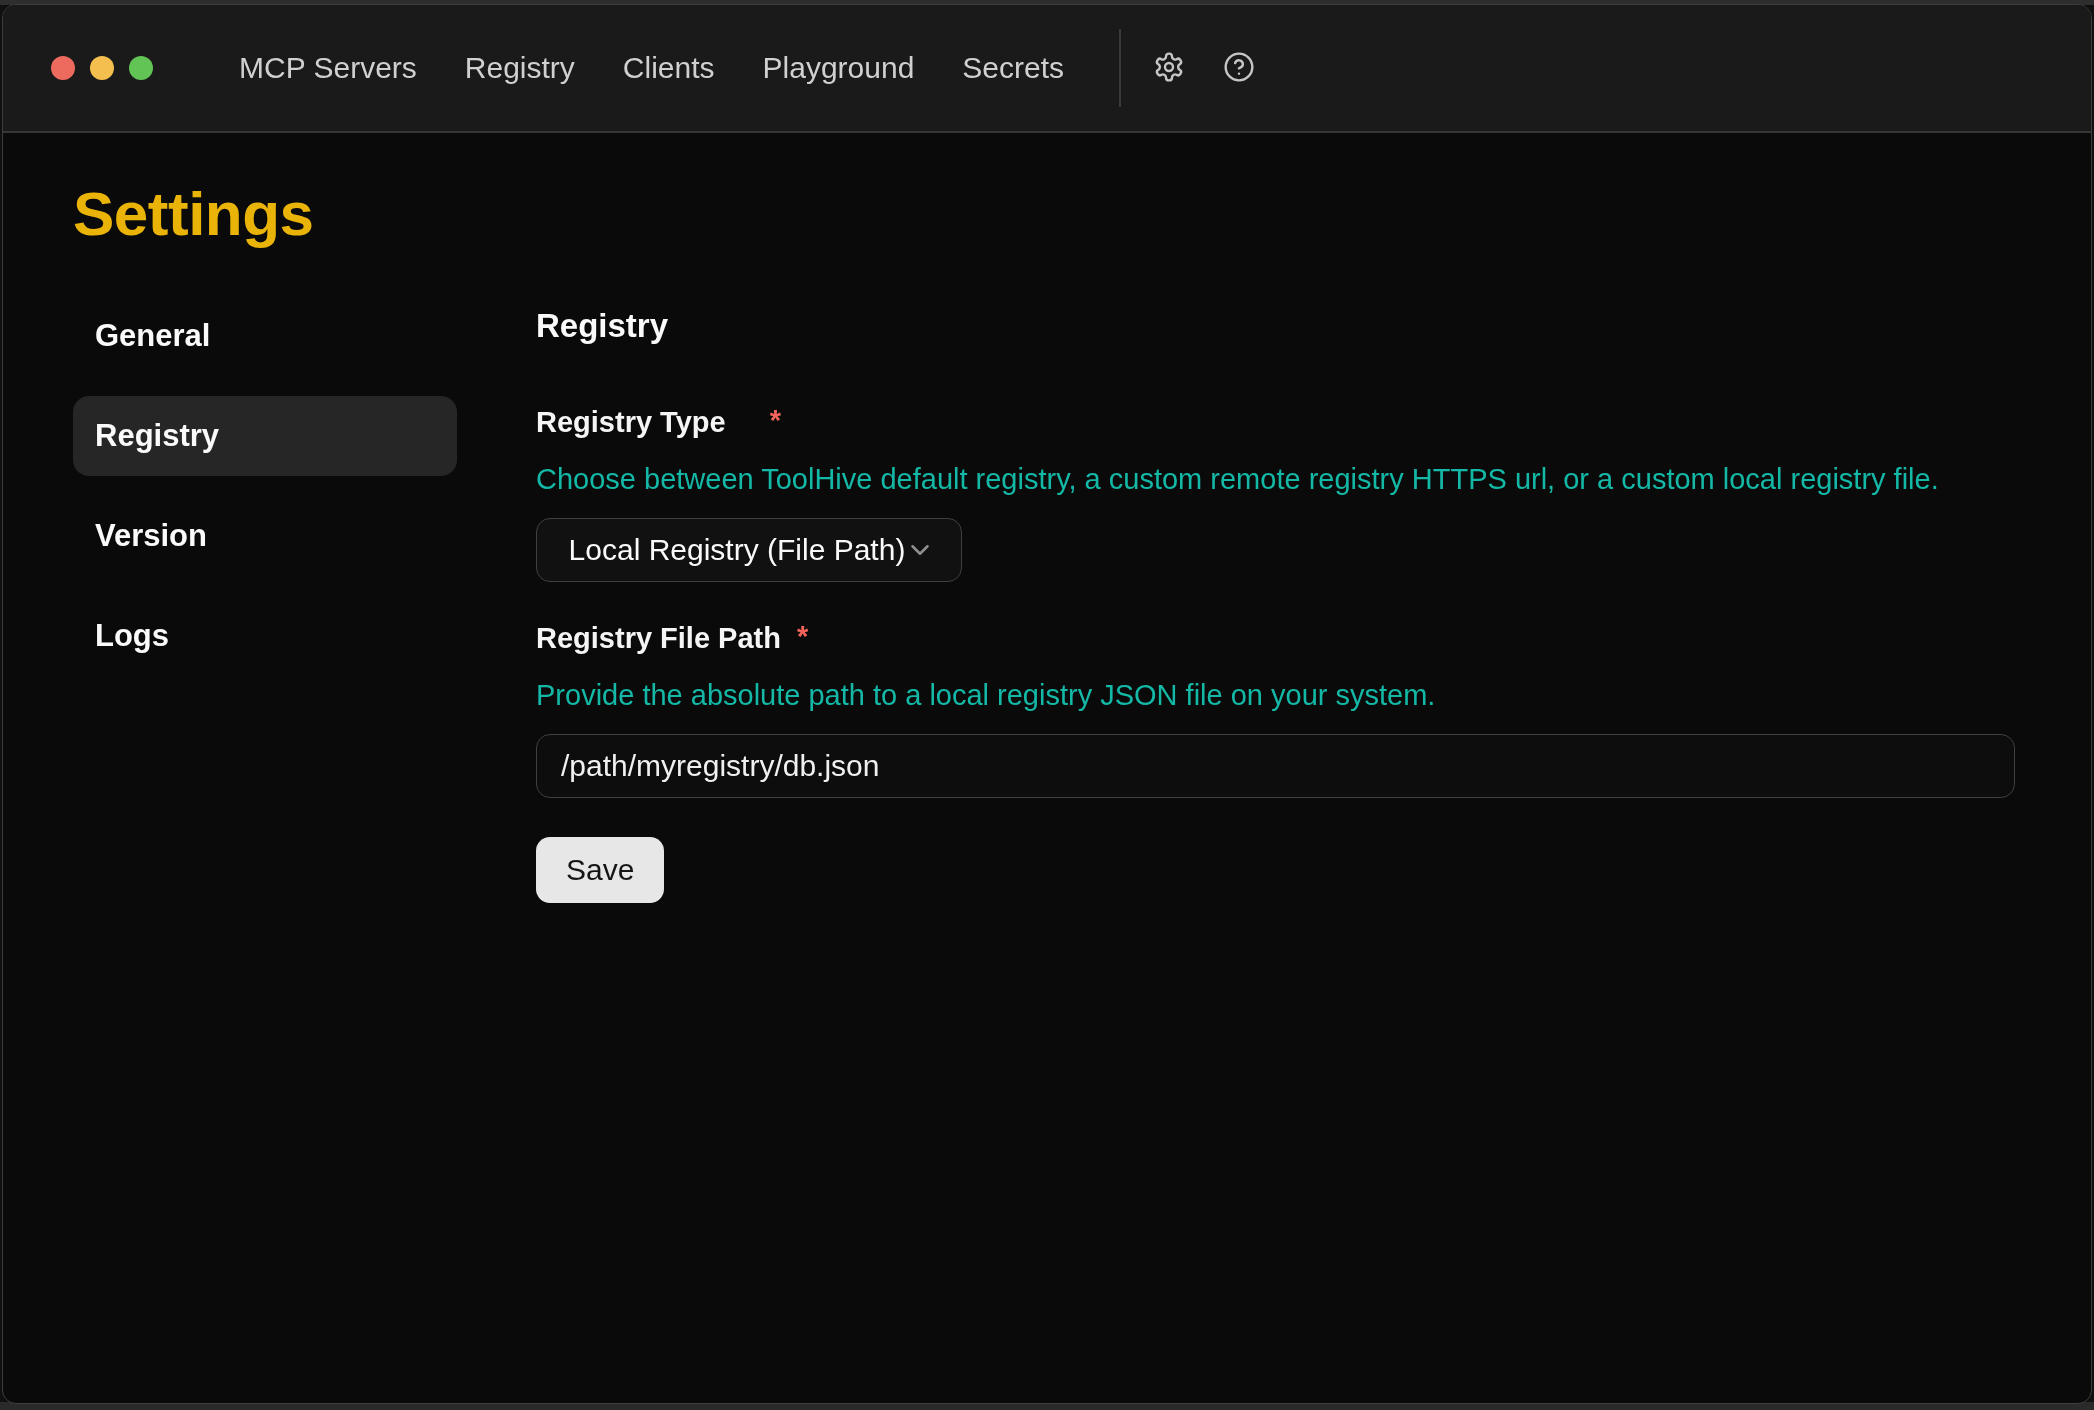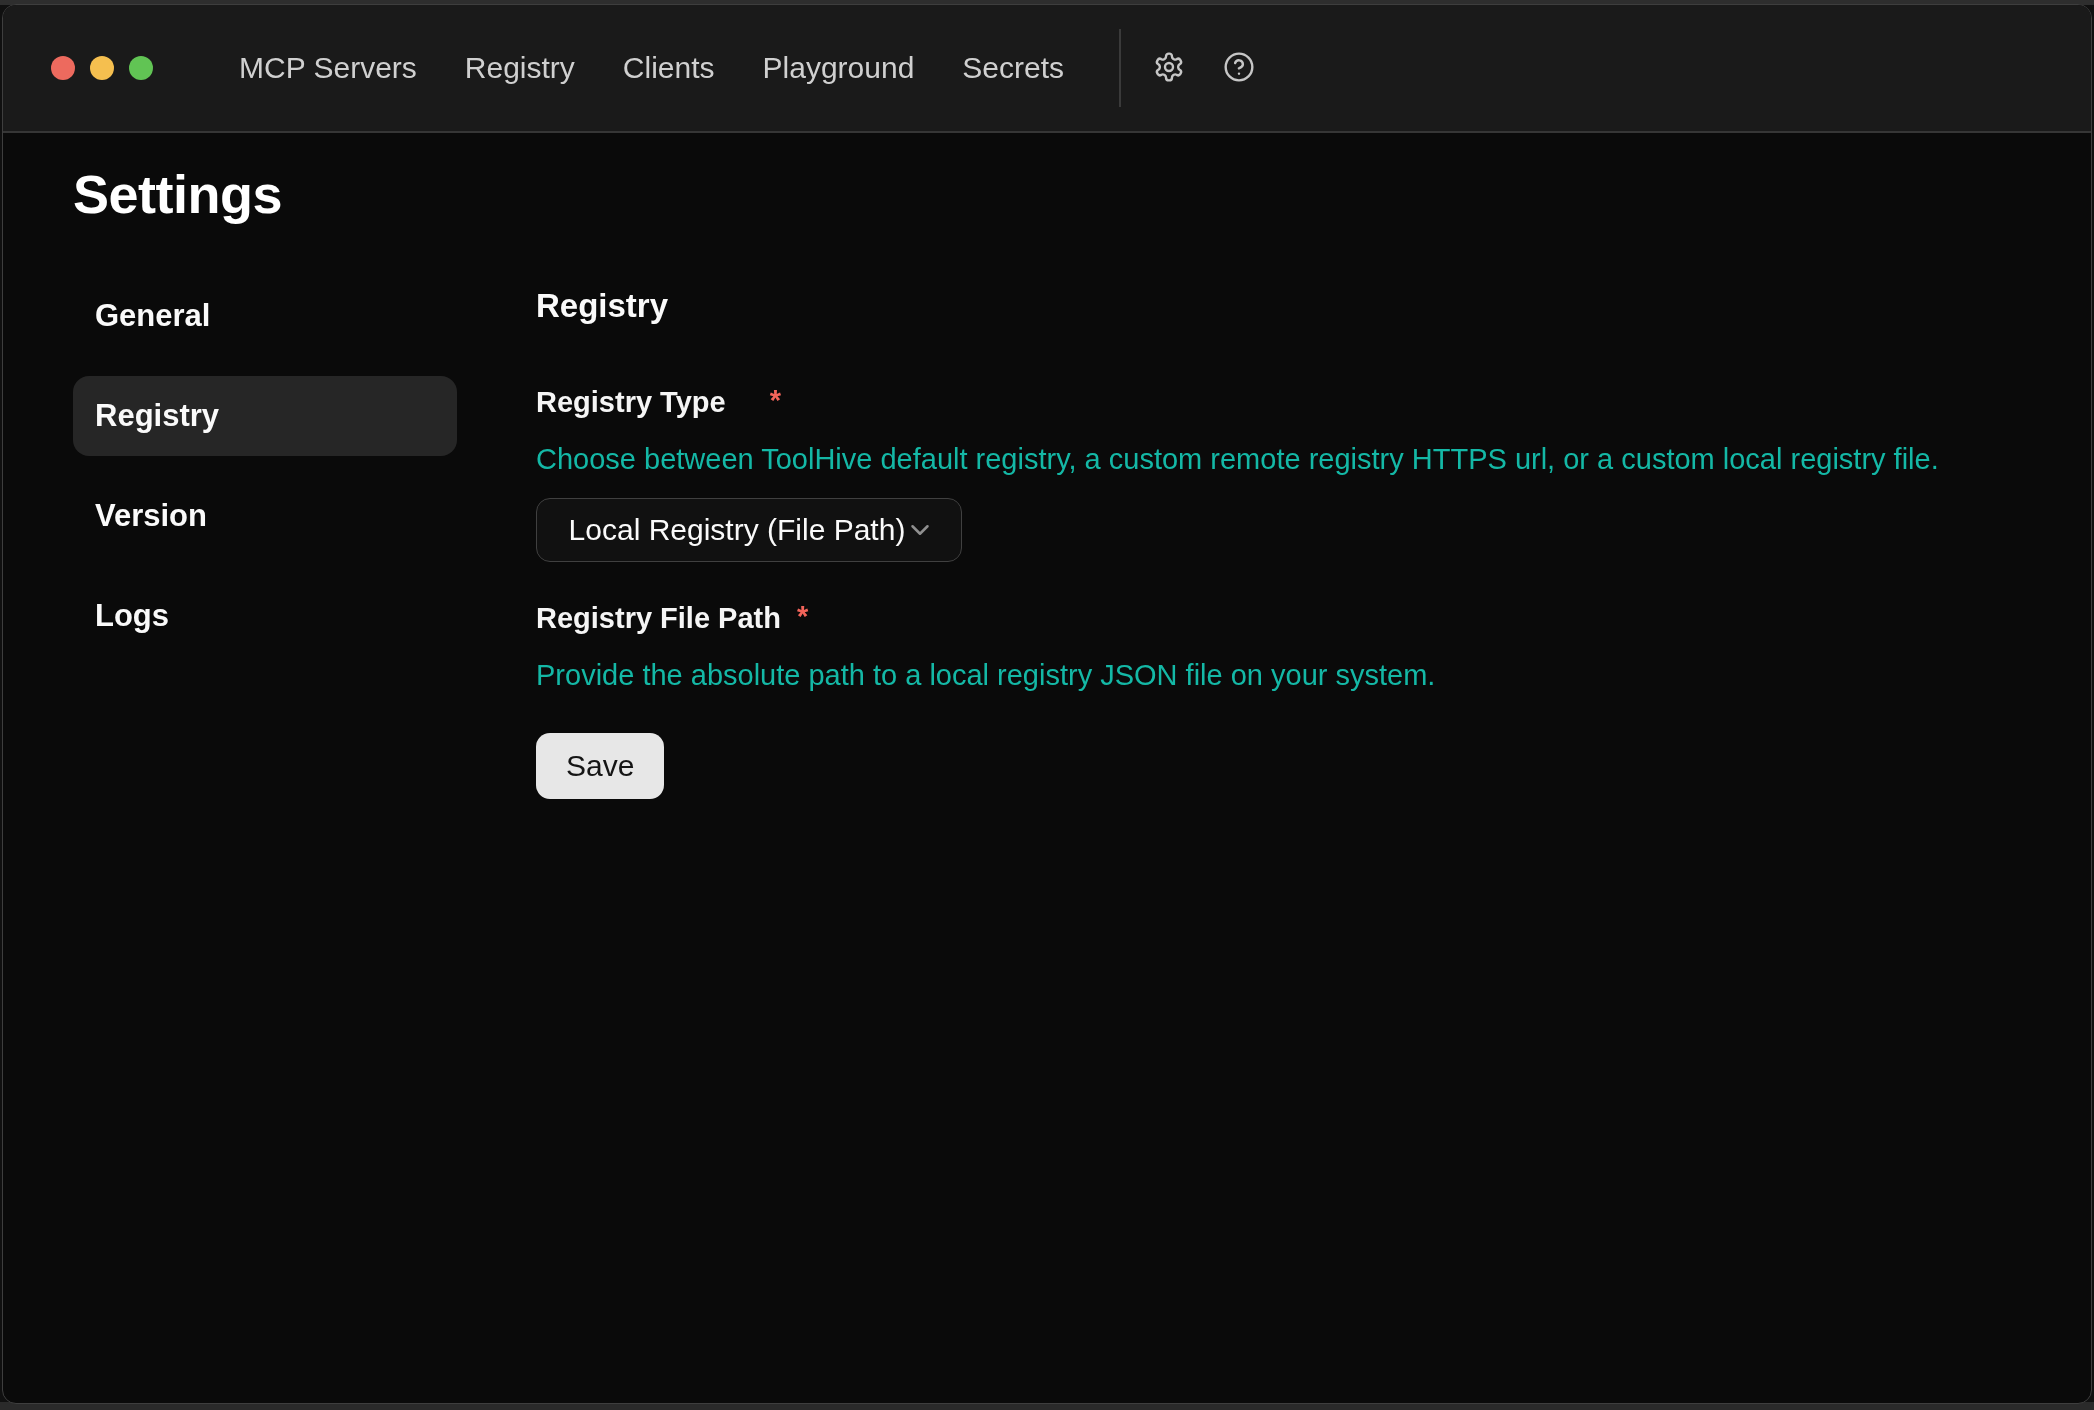--- a/index.html
+++ b/index.html
@@ -29,22 +29,22 @@
   .topbar-divider{width:2px;height:78px;background:#3a3a3a;margin-left:55px;flex:none;}
   .iconbtn{
     background:none;border:none;padding:0;margin-left:26px;width:44px;height:44px;
     display:flex;align-items:center;justify-content:center;color:#c6c6c6;cursor:pointer;
   }
   .iconbtn svg{width:32px;height:32px;stroke:currentColor;fill:none;stroke-width:1.8;
     stroke-linecap:round;stroke-linejoin:round;}
   
   .page{padding:0 76px 0 70px;}
   .page-title{
-    font-size:54px;font-weight:700;color:#ffffff;letter-spacing:-0.5px;
-    margin:28px 0 0 0;line-height:66px;
+    font-size:62px;font-weight:700;color:#eab308;letter-spacing:-0.5px;
+    margin:48px 0 0 0;line-height:66px;
   }
   .columns{display:flex;margin-top:49px;align-items:flex-start;}
   
   .side{width:384px;flex:none;display:flex;flex-direction:column;gap:20px;}
   .side-item{
     height:80px;display:flex;align-items:center;padding:0 22px;box-sizing:border-box;
     font-size:31px;font-weight:600;color:#fafafa;border-radius:16px;cursor:pointer;
   }
   .side-item.selected{background:#262626;}
   
@@ -141,19 +141,20 @@
                 <path d="m6 9 6 6 6-6"></path>
               </svg>
           </span>
         </div>
 
         <div class="label-row second">
           <span class="field-label">Registry File Path</span>
           <span class="req">*</span>
         </div>
         <p class="desc">Provide the absolute path to a local registry JSON file on your system.</p>
+        <input class="text-input" type="text" value="/path/myregistry/db.json" style="">
 
         <button class="save-btn">Save</button>
       </section>
     </div>
   </main>
 
 </div>
 
 </body></html>

